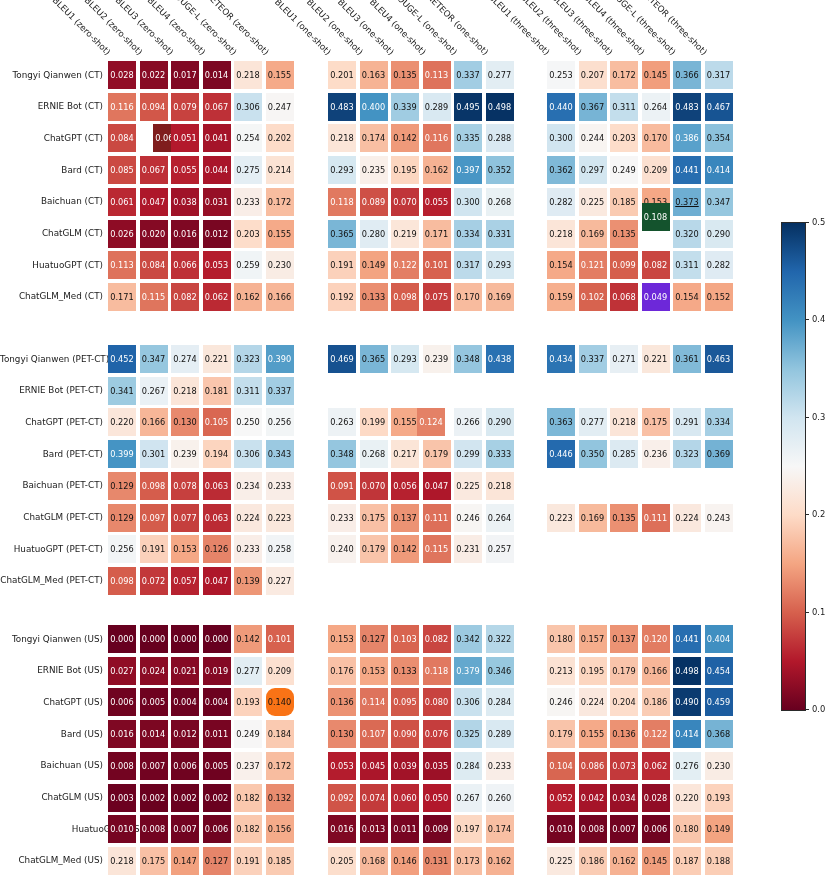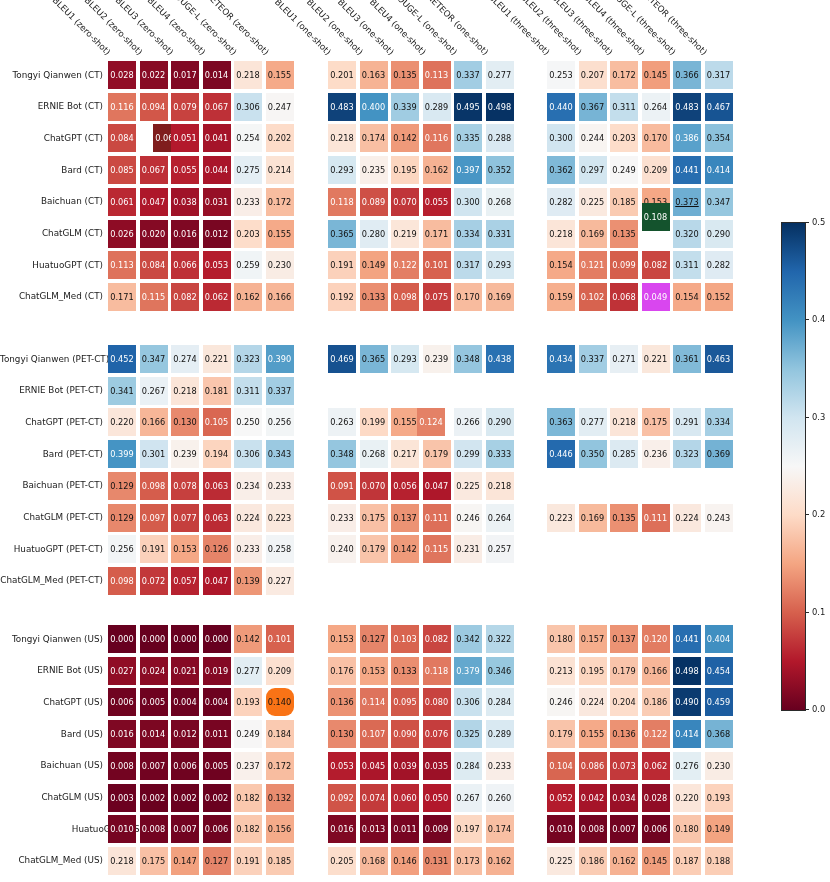--- a/index.html
+++ b/index.html
@@ -245,21 +245,21 @@
       <div class="cell" style="left: 704.5px; top: 219.5px; background: rgb(217, 233, 241); color: rgb(17, 17, 17);">0.290</div>
       <div class="cell" style="left: 547px; top: 251.2px; background: rgb(245, 169, 136); color: rgb(17, 17, 17);">0.154</div>
       <div class="cell" style="left: 578.5px; top: 251.2px; background: rgb(227, 125, 99); color: rgb(255, 255, 255);">0.121</div>
       <div class="cell" style="left: 610px; top: 251.2px; background: rgb(213, 95, 76); color: rgb(255, 255, 255);">0.099</div>
       <div class="cell" style="left: 641.5px; top: 251.2px; background: rgb(201, 70, 65); color: rgb(255, 255, 255);">0.082</div>
       <div class="cell" style="left: 673px; top: 251.2px; background: rgb(195, 222, 236); color: rgb(17, 17, 17);">0.311</div>
       <div class="cell" style="left: 704.5px; top: 251.2px; background: rgb(223, 235, 243); color: rgb(17, 17, 17);">0.282</div>
       <div class="cell" style="left: 547px; top: 282.9px; background: rgb(246, 175, 142); color: rgb(17, 17, 17);">0.159</div>
       <div class="cell" style="left: 578.5px; top: 282.9px; background: rgb(215, 99, 79); color: rgb(255, 255, 255);">0.102</div>
       <div class="cell" style="left: 610px; top: 282.9px; background: rgb(191, 50, 55); color: rgb(255, 255, 255);">0.068</div>
-      <div class="cell" style="left: 641.5px; top: 282.9px; background: #d946ef; color: rgb(255, 255, 255);">0.049</div>
+      <div class="cell" style="left: 641.5px; top: 282.9px; background: #6d28d9; color: rgb(255, 255, 255);">0.049</div>
       <div class="cell" style="left: 673px; top: 282.9px; background: rgb(245, 169, 136); color: rgb(17, 17, 17);">0.154</div>
       <div class="cell" style="left: 704.5px; top: 282.9px; background: rgb(244, 167, 133); color: rgb(17, 17, 17);">0.152</div>
       <div class="cell" style="left: 108px; top: 345px; background: rgb(32, 100, 169); color: rgb(255, 255, 255);">0.452</div>
       <div class="cell" style="left: 139.5px; top: 345px; background: rgb(150, 199, 223); color: rgb(17, 17, 17);">0.347</div>
       <div class="cell" style="left: 171px; top: 345px; background: rgb(229, 238, 244); color: rgb(17, 17, 17);">0.274</div>
       <div class="cell" style="left: 202.5px; top: 345px; background: rgb(250, 231, 219); color: rgb(17, 17, 17);">0.221</div>
       <div class="cell" style="left: 234px; top: 345px; background: rgb(180, 214, 232); color: rgb(17, 17, 17);">0.323</div>
       <div class="cell" style="left: 265.5px; top: 345px; background: rgb(83, 157, 200); color: rgb(255, 255, 255);">0.390</div>
       <div class="cell" style="left: 108px; top: 376.7px; background: rgb(157, 203, 225); color: rgb(17, 17, 17);">0.341</div>
       <div class="cell" style="left: 139.5px; top: 376.7px; background: rgb(234, 241, 245); color: rgb(17, 17, 17);">0.267</div>

